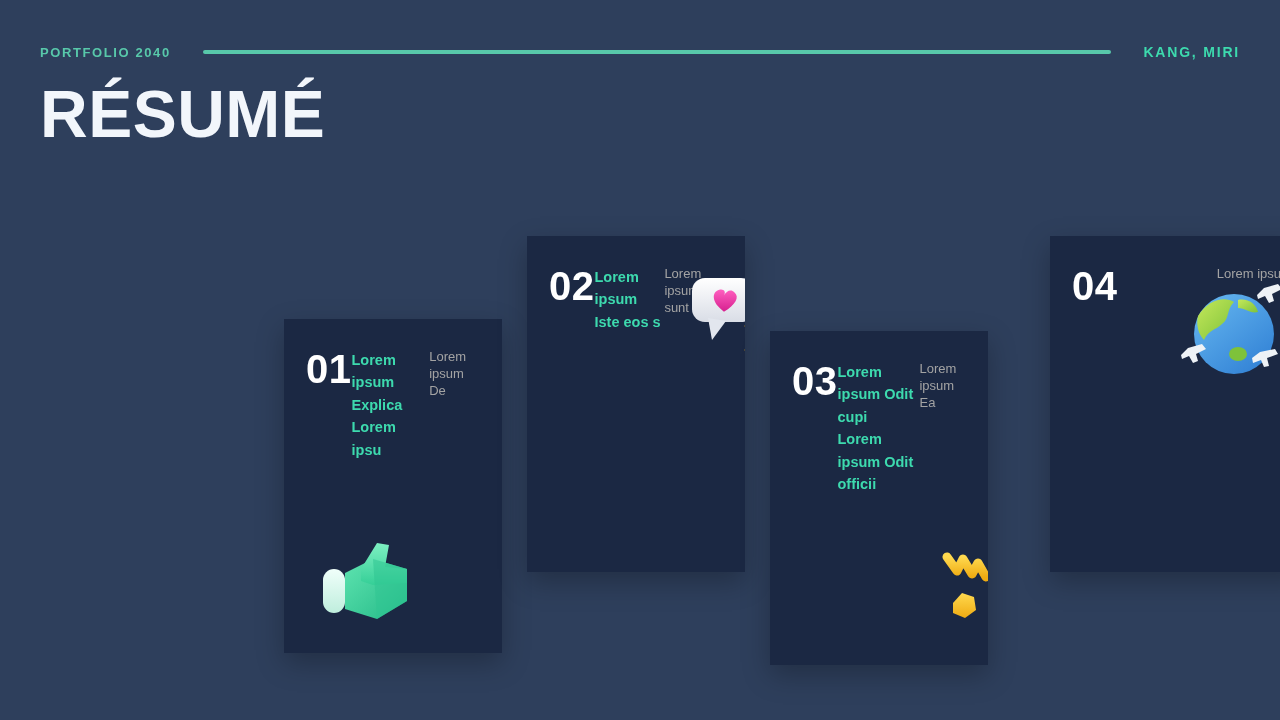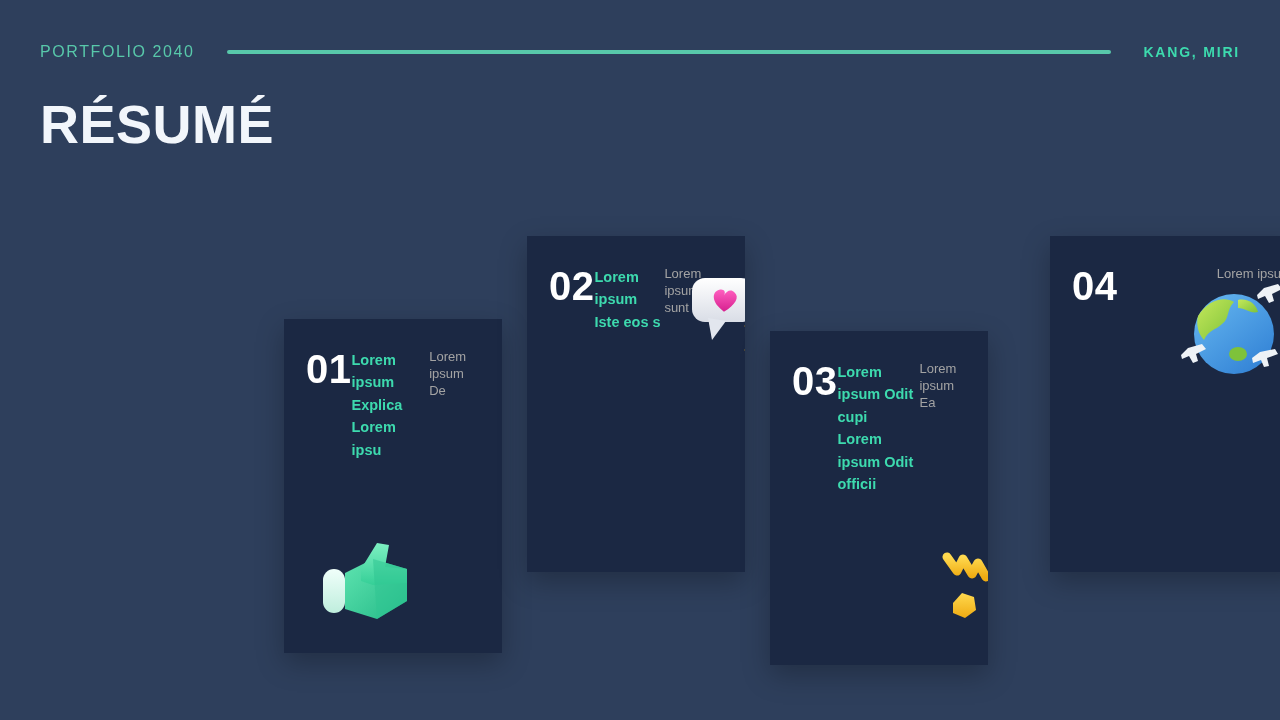--- a/index.html
+++ b/index.html
@@ -26,22 +26,22 @@
     position: absolute;
     top: 36px;
     left: 40px;
     right: 40px;
     height: 32px;
     display: flex;
     align-items: center;
     gap: 18px;
   }
   .header-left {
-    font-size: 16px;
-    font-weight: normal;
+    font-size: 13px;
+    font-weight: bold;
     letter-spacing: 1.6px;
     color: #58c8aa;
     white-space: nowrap;
     text-align: right;
   }
   .header-rule {
     flex: 1 1 auto;
     height: 4px;
     background: #58c8aa;
     margin: 0 14px;
@@ -51,23 +51,23 @@
     font-size: 14px;
     font-weight: bold;
     letter-spacing: 1.8px;
     color: #3ddaae;
     white-space: nowrap;
   }
 
   
   .page-title {
     position: absolute;
-    top: 96px;
+    top: 80px;
     left: 40px;
-    font-size: 54px;
+    font-size: 66px;
     font-weight: bold;
     letter-spacing: 0.5px;
     color: #f2f6fb;
     line-height: 1.05;
   }
 
   
   .card {
     position: absolute;
     background: #1b2843;

